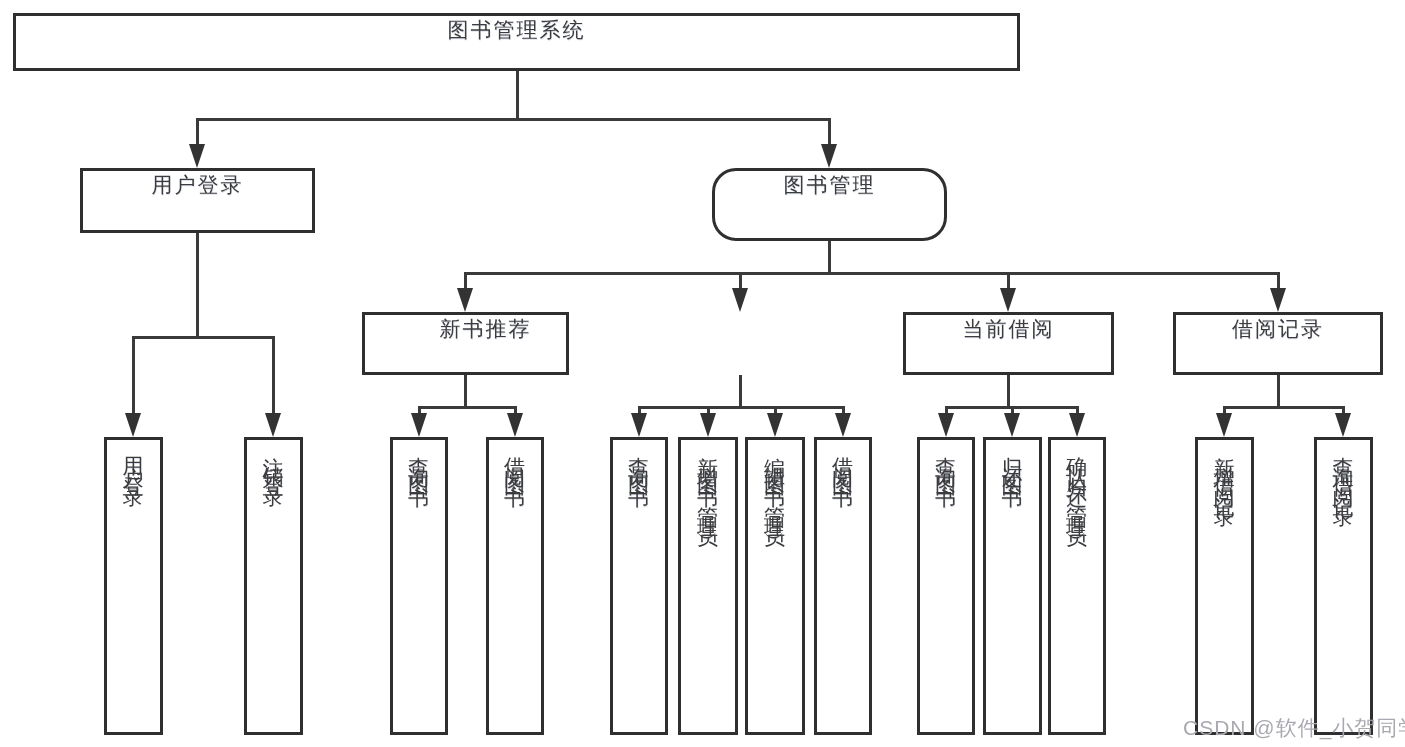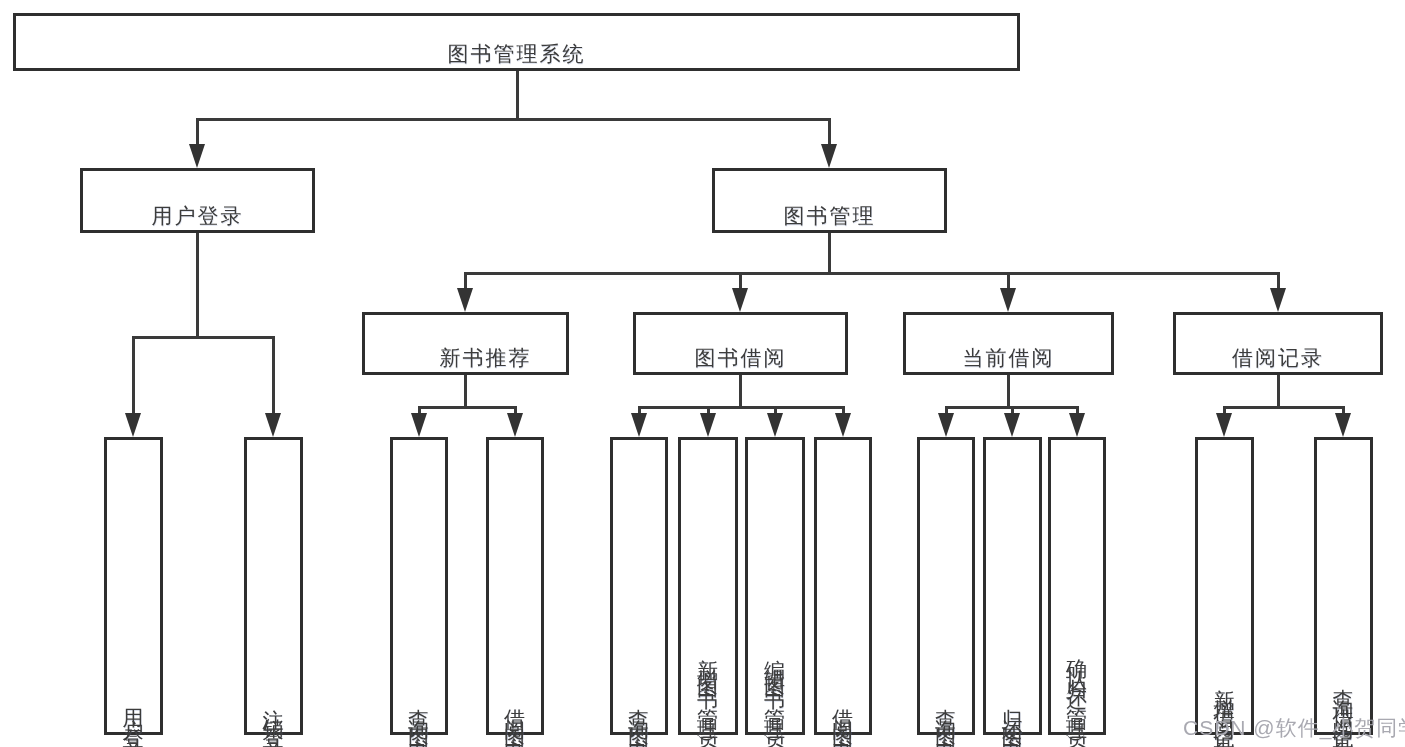--- a/index.html
+++ b/index.html
@@ -14,21 +14,21 @@
     background: #ffffff;
     overflow: hidden;
     font-family: "Liberation Sans", "DejaVu Sans", sans-serif;
   }
   .node {
     position: absolute;
     box-sizing: border-box;
     background: #ffffff;
     border: 3px solid #2f2f2f;
     display: flex;
-    align-items: flex-end;
+    align-items: flex-start;
     justify-content: center;
     z-index: 2;
   }
   .node .label {
     color: #3c3c3c;
     font-size: 21px;
     letter-spacing: 2px;
     white-space: nowrap;
     text-shadow: 0.5px 0.5px 0 rgba(120,140,190,0.25);
   }
@@ -65,28 +65,25 @@
 <body>
 
 <div id="canvas">
   <div id="watermark" style="left: 1183px; top: 714px;">CSDN @软件_小贺同学</div>
 <div class="node" style="left: 13px; top: 13px; width: 1007px; height: 58px;">
       <span class="label">图书管理系统</span>
     </div>
     <div class="node" style="left: 80px; top: 168px; width: 235px; height: 65px;">
       <span class="label">用户登录</span>
     </div>
-    <div class="node" style="left: 712px; top: 168px; width: 235px; height: 65px;">
+    <div class="node" style="left: 712px; top: 168px; width: 235px; height: 73px; border-radius: 24px;">
       <span class="label">图书管理</span>
     </div>
     <div class="node" style="left: 362px; top: 312px; width: 207px; height: 63px; padding-left: 40px;">
       <span class="label">新书推荐</span>
-    </div>
-    <div class="node" style="left: 633px; top: 312px; width: 215px; height: 63px;">
-      <span class="label">图书借阅</span>
     </div>
     <div class="node" style="left: 1173px; top: 312px; width: 210px; height: 63px;">
       <span class="label">借阅记录</span>
     </div>
     <div class="node" style="left: 903px; top: 312px; width: 211px; height: 63px;">
       <span class="label">当前借阅</span>
     </div>
     <div class="node vertical" style="left: 104px; top: 437px; width: 59px; height: 298px;">
       <span class="label">用户登录</span>
     </div>

